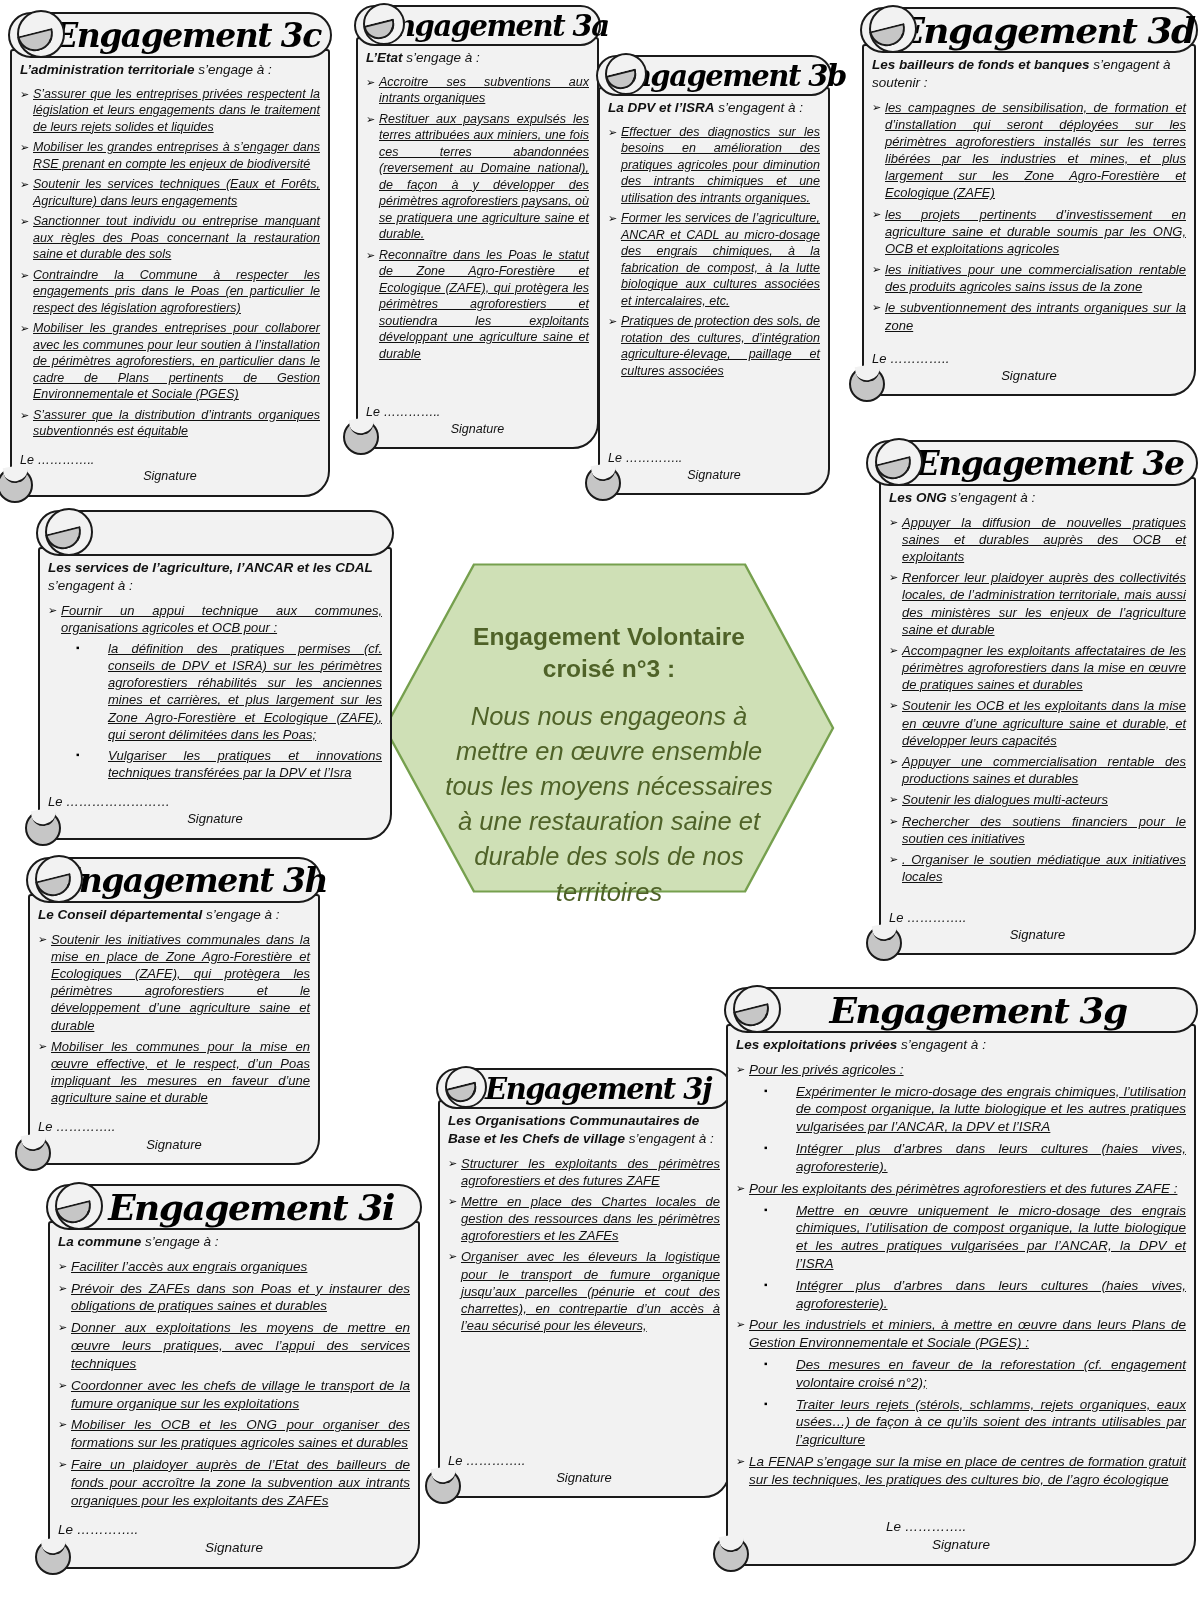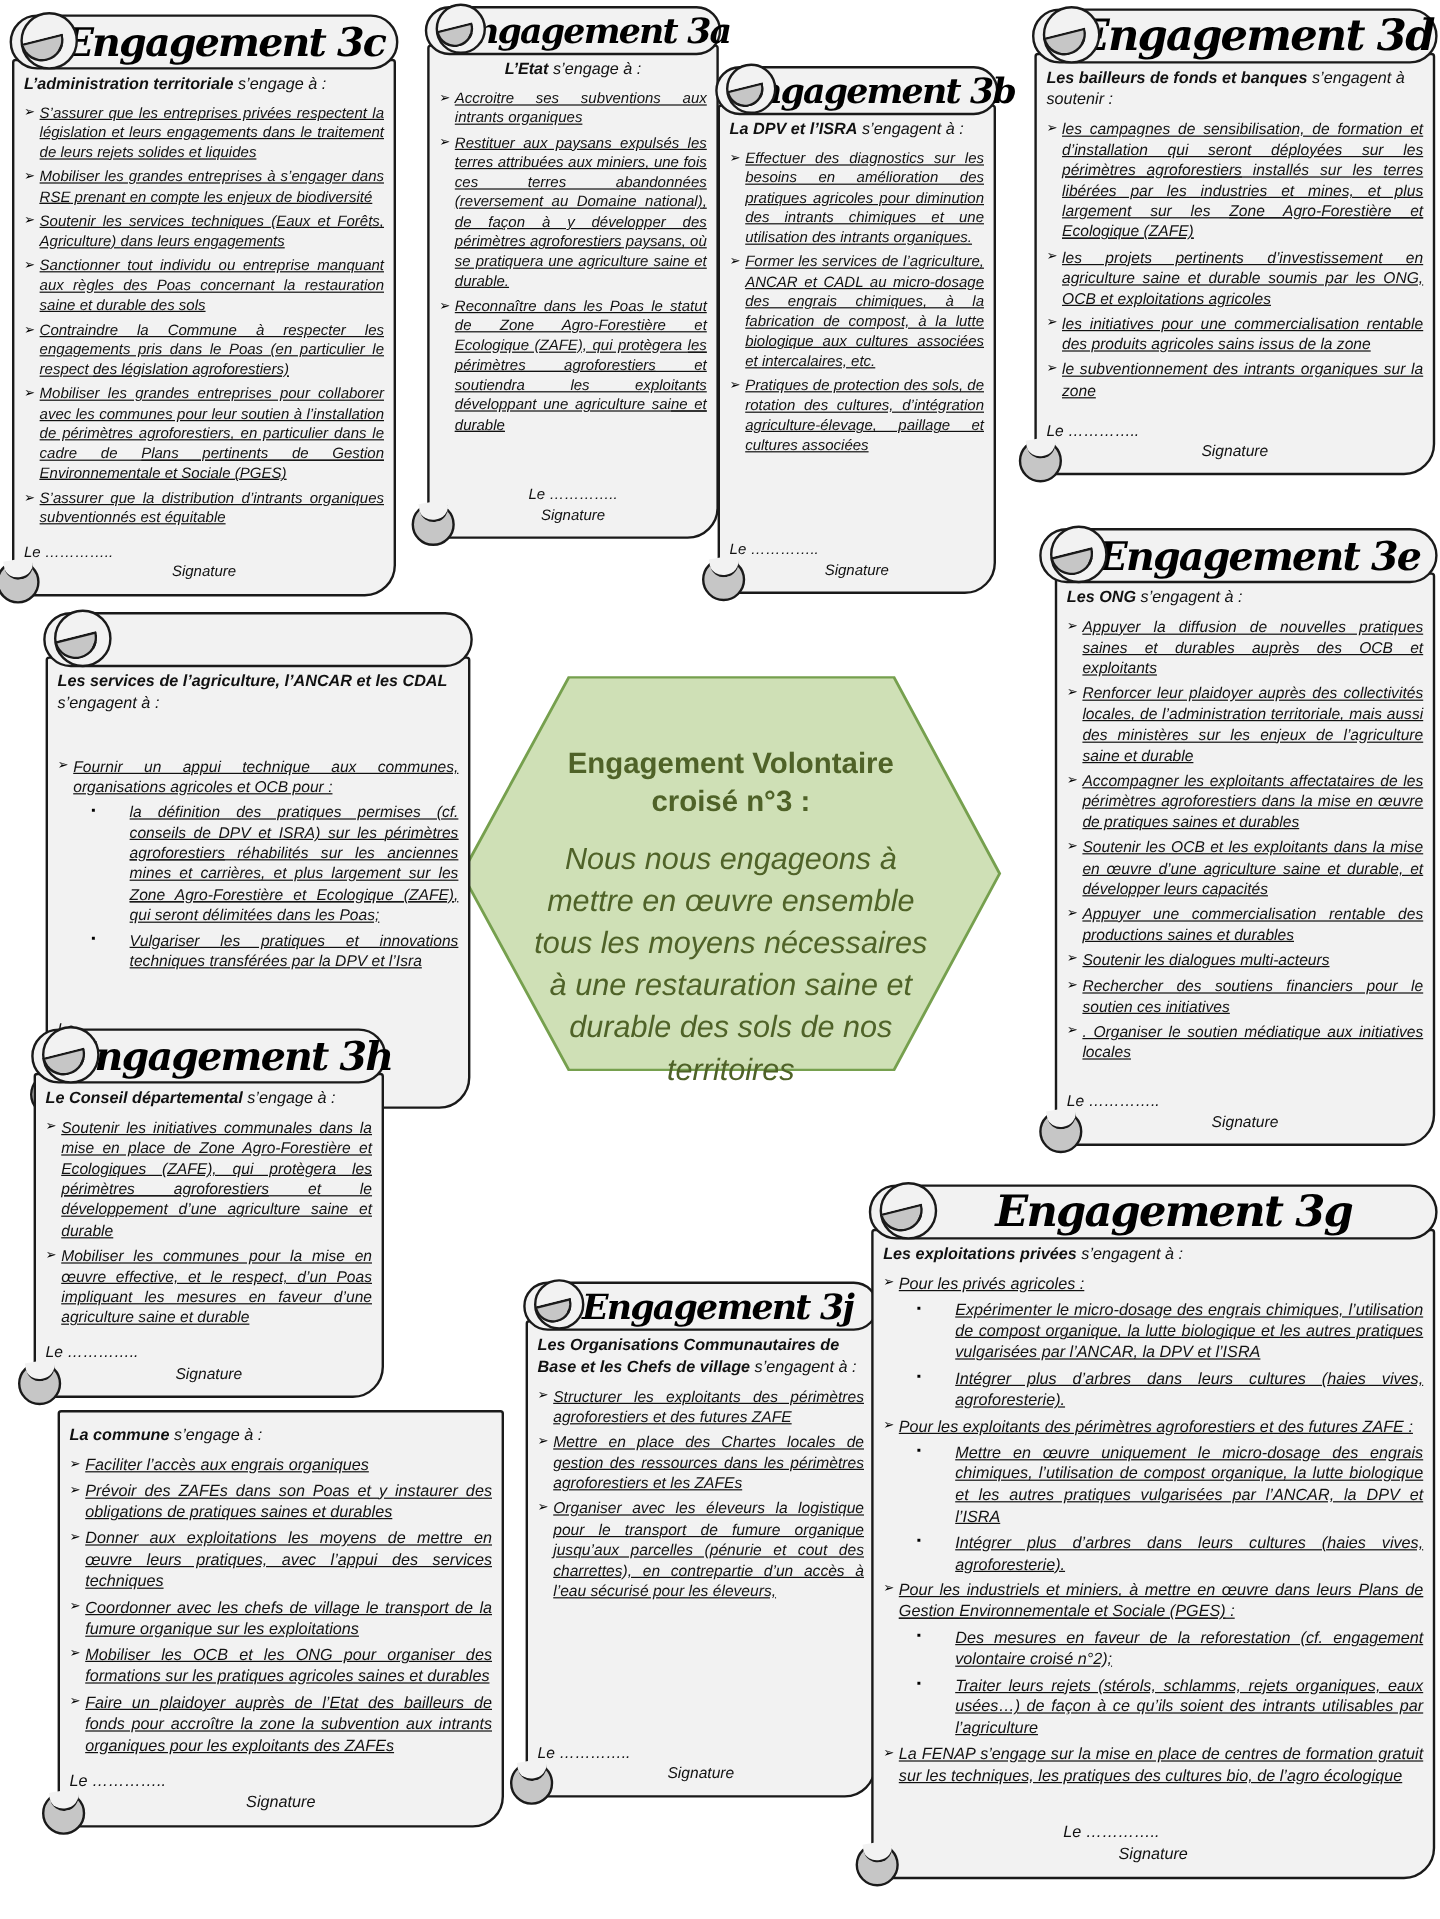--- a/index.html
+++ b/index.html
@@ -64,25 +64,25 @@
   .scroll-3b{left:596px;top:55px;  width:236px;}
   .scroll-3d{left:860px;top:7px;   width:338px;}
   .scroll-3e{left:866px;top:440px; width:332px;}
   .scroll-3f{left:36px; top:510px; width:358px;}
   .scroll-3h{left:26px; top:857px; width:296px;}
   .scroll-3i{left:46px; top:1184px;width:376px;}
   .scroll-3j{left:436px;top:1068px;width:296px;}
   .scroll-3g{left:724px;top:987px; width:474px;}
 
   .scroll-3c .body{min-height:438px;font-size:12.5px;}
-  .scroll-3a .body{min-height:412px;font-size:12.5px;align-items:center;}
+  .scroll-3a .body{min-height:412px;font-size:12.5px;}
   .scroll-3b .body{min-height:408px;font-size:12.5px;}
   .scroll-3d .body{min-height:352px;}
   .scroll-3e .body{min-height:478px;margin-left:13px;}
-  .scroll-3f .body{min-height:283px;gap:28px;}
+  .scroll-3f .body{min-height:283px;}
   .scroll-3h .body{min-height:228px;}
   .scroll-3i .body{min-height:322px;font-size:13.5px;}
   .scroll-3j .body{min-height:398px;}
   .scroll-3g .body{min-height:542px;font-size:13.5px;}
 
   .scroll-3a .banner,.scroll-3b .banner,.scroll-3j .banner{height:41px;padding-left:46px;}
   .scroll-3a .title,.scroll-3b .title,.scroll-3j .title{font-size:29px;}
   .scroll-3a .curl,.scroll-3b .curl,.scroll-3j .curl{width:42px;height:42px;}
   .scroll-3a .curl::after,.scroll-3b .curl::after,.scroll-3j .curl::after{top:17px;width:31px;height:17px;}
   .scroll-3d .title,.scroll-3g .title,.scroll-3i .title{font-size:36px;}
@@ -325,20 +325,24 @@
               <span class="mk">➢</span>
               <span class="tx">Mobiliser les communes pour la mise en œuvre effective, et le respect, d’un Poas impliquant les mesures en faveur d’une agriculture saine et durable</span>
             </div>
           </div>
       <div class="date">Le …………..</div>
       <div class="sig">Signature</div>
       <span class="bcurl"></span>
     </div>
   </div>
       <div class="scroll scroll-3i">
+    <div class="banner">
+      <span class="curl"></span>
+      <span class="title">Engagement 3i</span>
+    </div>
     <div class="body">
       <div class="intro"><b>La commune</b> s’engage à :</div>
       <div class="items">
             <div class="item">
               <span class="mk">➢</span>
               <span class="tx">Faciliter l’accès aux engrais organiques</span>
             </div>
             <div class="item">
               <span class="mk">➢</span>
               <span class="tx">Prévoir des ZAFEs dans son Poas et y instaurer des obligations de pratiques saines et durables</span>

